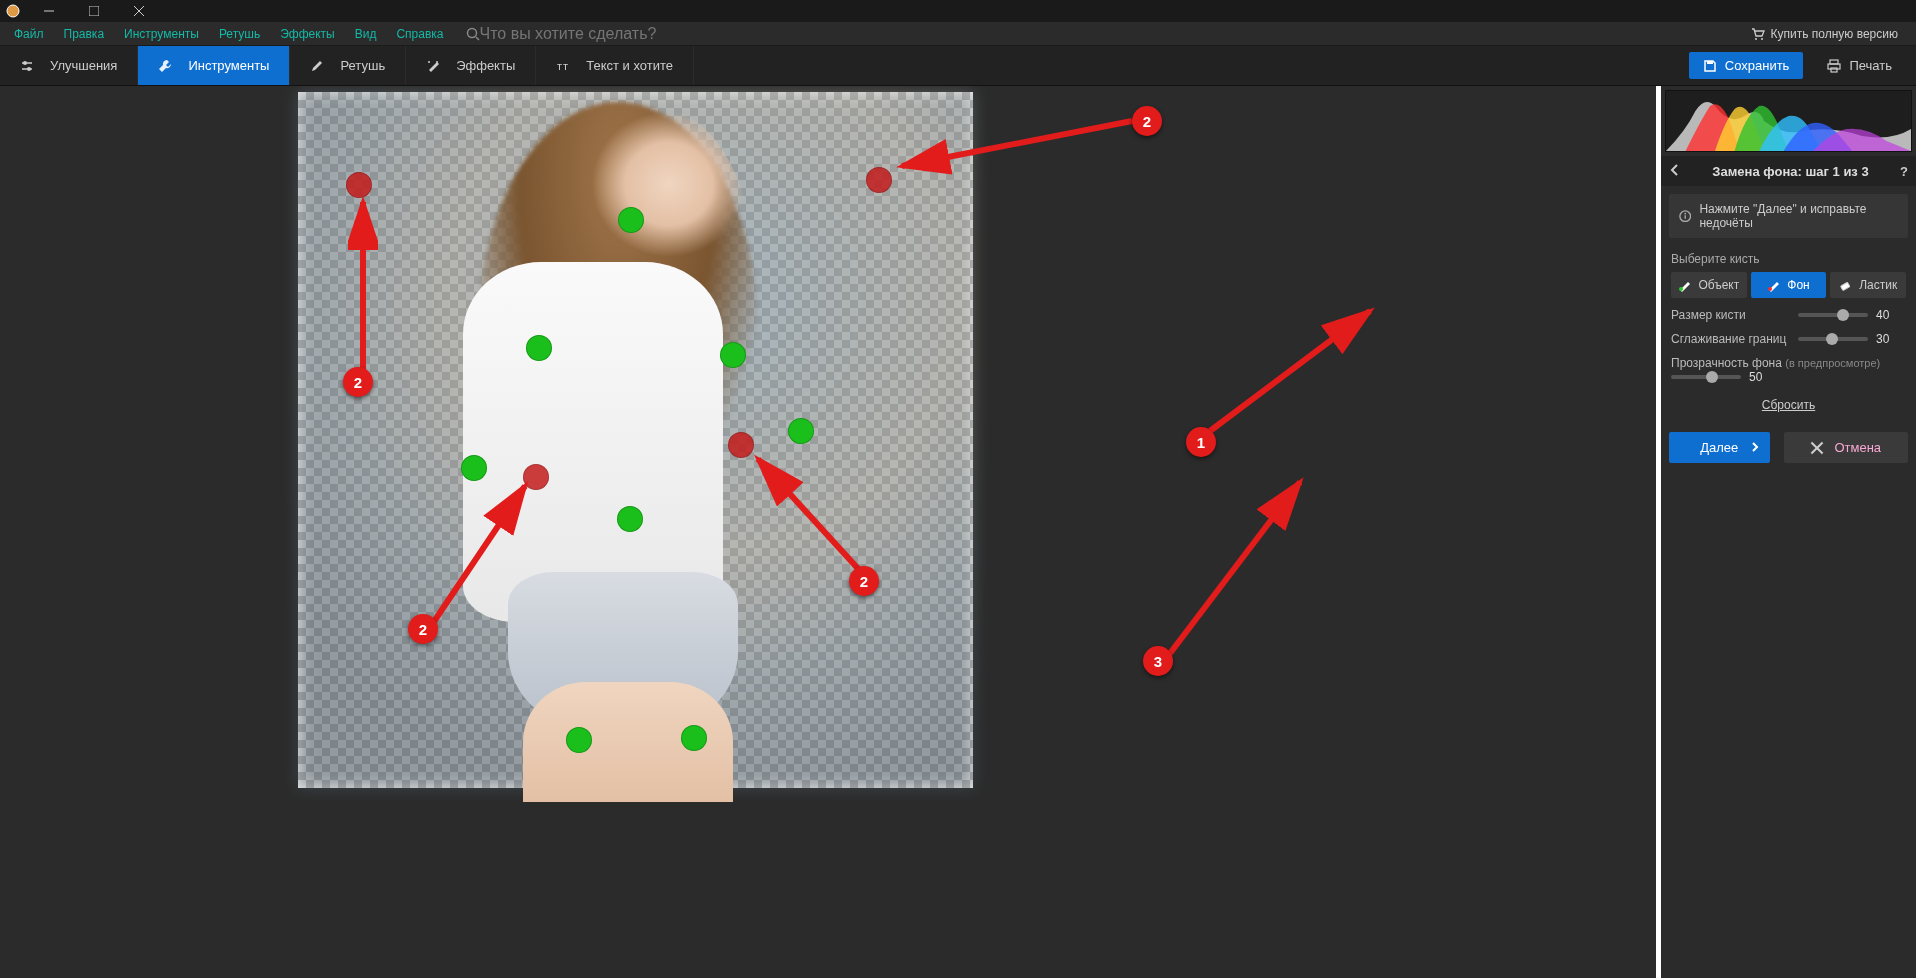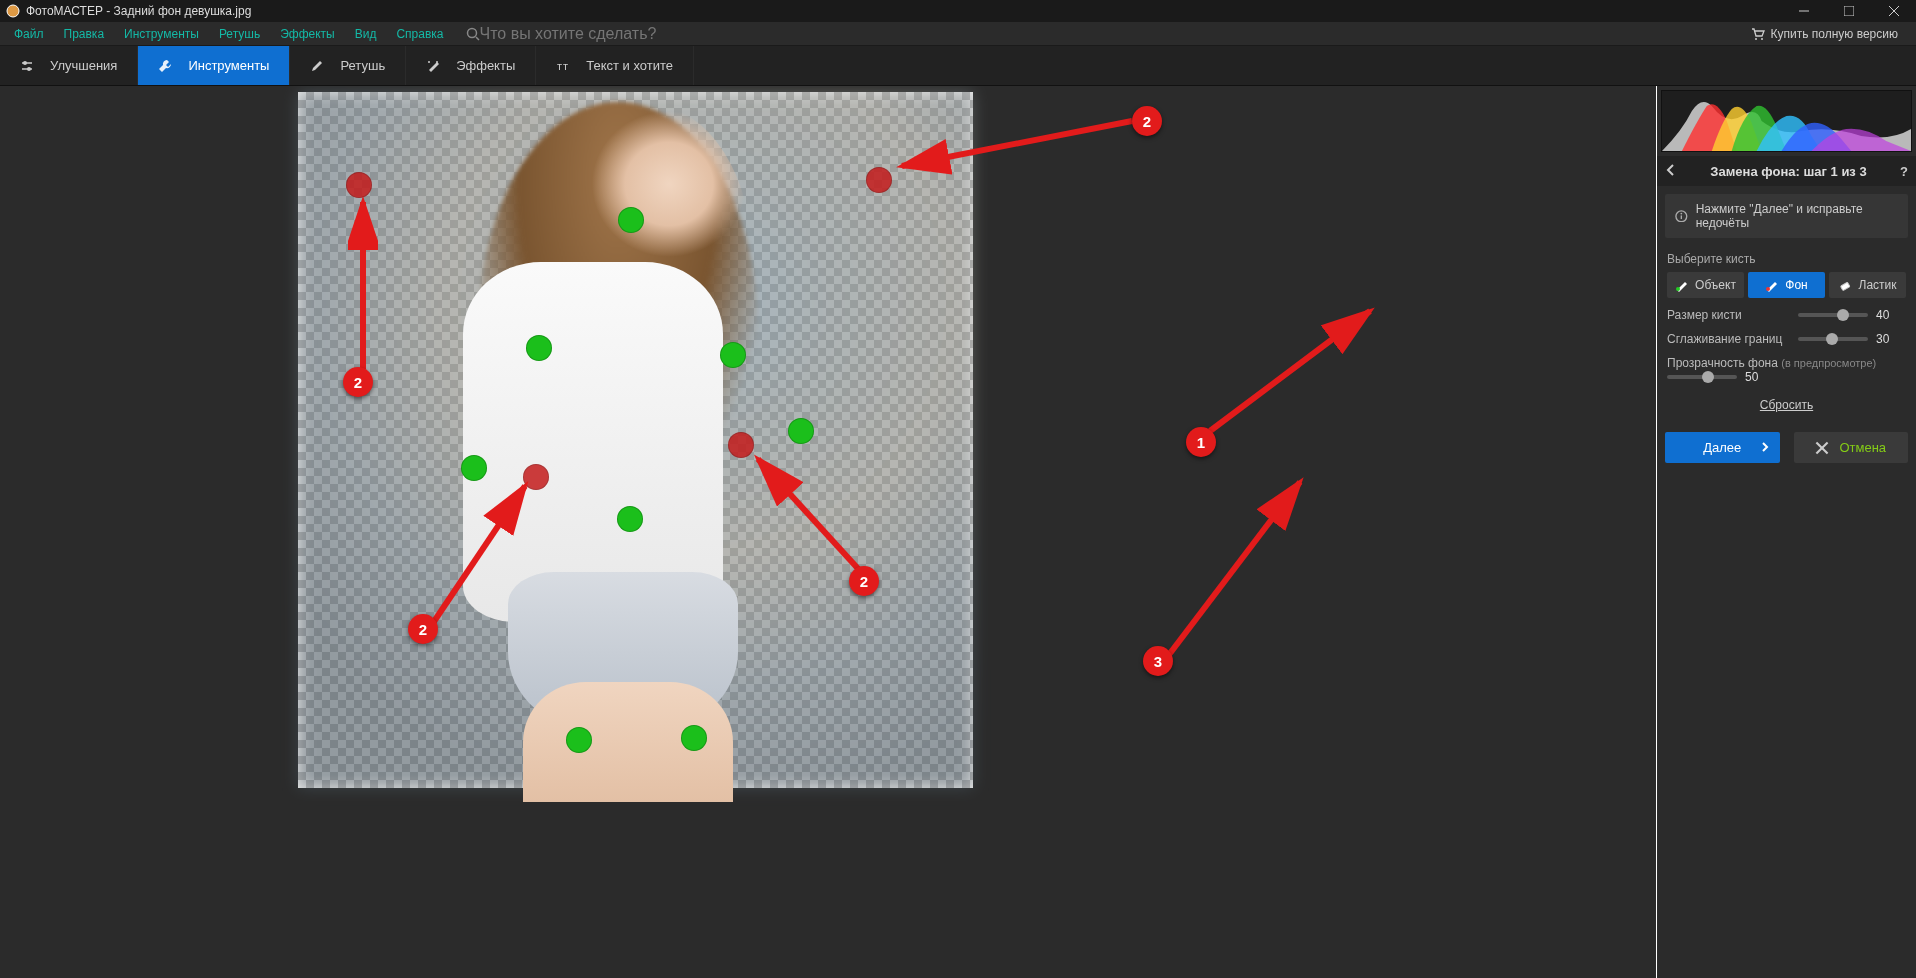--- a/index.html
+++ b/index.html
@@ -44,21 +44,21 @@
 .subject.shorts { width: 230px; height: 160px; left: 210px; top: 480px; background: linear-gradient(#d8dce2, #b8c0ca); border-radius: 20% 20% 40% 40% / 20% 20% 50% 50%; }
 .subject.legs { width: 210px; height: 120px; left: 225px; top: 590px; background: linear-gradient(#f0d5c0, #e3c0a5); border-radius: 30% 30% 0 0 / 50% 50% 0 0; }
 .bg-blur { position: absolute; inset: 0; background: radial-gradient(circle at 60% 30%, #6f8a9a 0%, #7a8688 20%, #8a8a82 40%, #64727a 60%, #4a5862 80%); filter: blur(8px); opacity: 0.55; }
 .marker { position: absolute; width: 26px; height: 26px; border-radius: 50%; }
 .marker.green { background: #1bbf1b; box-shadow: 0 0 0 1px rgba(0,0,0,.2) inset; }
 .marker.red { background: #c41c1c; box-shadow: 0 0 0 1px rgba(0,0,0,.2) inset; opacity: .85; }
 .callout { position: absolute; width: 30px; height: 30px; border-radius: 50%; background: #e21b1b; color: #fff; display: flex; align-items: center; justify-content: center; font-weight: bold; font-size: 15px; box-shadow: 0 2px 4px rgba(0,0,0,.5); z-index: 20; }
 .arrow { position: absolute; pointer-events: none; z-index: 19; }
 
 
-.sidepanel { width: 260px; background: #2b2b2b; border-left: 1px solid #ffffff; display: flex; flex-direction: column; position: relative; }
+.sidepanel { width: 260px; background: #2b2b2b; border-left: 5px solid #ffffff; display: flex; flex-direction: column; position: relative; }
 .histogram { height: 62px; margin: 4px; background: #1e1e1e; border: 1px solid #111; position: relative; overflow: hidden; }
 .panel-head { height: 30px; background: #222; display: flex; align-items: center; padding: 0 8px; gap: 6px; }
 .panel-head .back { font-size: 16px; color: #ccc; }
 .panel-head .title { flex: 1; text-align: center; font-size: 13px; font-weight: bold; color: #ddd; }
 .panel-head .help { font-size: 13px; font-weight: bold; color: #ccc; }
 .hintbox { margin: 8px; padding: 8px 10px; background: #363636; border-radius: 2px; display: flex; align-items: center; gap: 8px; font-size: 12px; color: #ccc; }
 .section { padding: 6px 10px; }
 .section-label { font-size: 12px; color: #aaa; margin-bottom: 6px; }
 .brush-row { display: flex; gap: 4px; }
 .brush-btn { flex: 1; background: #3a3a3a; display: flex; align-items: center; justify-content: center; gap: 6px; padding: 6px 0; font-size: 12px; border-radius: 2px; }
@@ -66,34 +66,31 @@
 .slider-row { display: flex; align-items: center; margin-top: 10px; font-size: 12px; }
 .slider-row .label { flex: 1; color: #bbb; }
 .slider-row .track { width: 70px; height: 4px; background: #555; position: relative; border-radius: 2px; }
 .slider-row .thumb { position: absolute; top: -4px; width: 12px; height: 12px; background: #aaa; border-radius: 50%; }
 .slider-row .val { width: 30px; text-align: left; color: #ddd; margin-left: 8px; }
 .italic { color: #888; font-size: 11px; }
 .reset-link { text-align: center; text-decoration: underline; font-size: 12px; color: #ccc; margin: 14px 0; }
 .action-row { display: flex; gap: 14px; padding: 0 8px; }
 .btn-next { flex: 1; background: #0f6fd1; color: #fff; display: flex; align-items: center; justify-content: center; padding: 8px 0; border-radius: 2px; gap: 20px; font-size: 13px; position: relative; }
 .btn-next .chev { position: absolute; right: 10px; }
-.btn-cancel { flex: 1; background: #3a3a3a; color: #84cc16; display: flex; align-items: center; justify-content: center; padding: 8px 0; border-radius: 2px; gap: 10px; font-size: 13px; }
+.btn-cancel { flex: 1; background: #3a3a3a; color: #f9a8d4; display: flex; align-items: center; justify-content: center; padding: 8px 12px; border-radius: 2px; gap: 10px; font-size: 13px; }
 .icon { display: inline-flex; width: 14px; height: 14px; align-items: center; justify-content: center; }
 </style>
 </head>
 <body>
 
 <div class="titlebar">
   <span class="appicon">
     <svg viewBox="0 0 14 14">
         <circle cx="7" cy="7" r="6" fill="#d94" stroke="#fff" stroke-width="1"></circle>
       </svg>
-  </span>
-  <span class="title">
-    <span>ФотоМАСТЕР</span> - <span>Задний фон девушка.jpg</span>
   </span>
   <div class="winbtns">
     <div class="winbtn">
         <svg viewBox="0 0 10 10">
           <line x1="0" y1="5" x2="10" y2="5"></line>
         </svg>
       </div>
     <div class="winbtn">
         <svg viewBox="0 0 10 10">
           <rect x="0" y="0" width="10" height="10"></rect>
@@ -178,20 +175,41 @@
   <div class="tooltab">
     <span class="icon">
       <svg viewBox="0 0 14 14">
           <text x="1" y="11" font-size="11" fill="#ccc" font-family="serif">т</text>
           <text x="7" y="11" font-size="11" fill="#ccc" font-family="serif">т</text>
         </svg>
     </span>
     <span>Текст и хотите</span>
   </div>
 
+  <div class="toolbar-right">
+    <div class="btn-save">
+      <span class="icon">
+        <svg viewBox="0 0 14 14">
+            <path d="M2 2h8l2 2v8H2z" fill="none" stroke="#fff" stroke-width="1.5"></path>
+            <rect x="4" y="2" width="6" height="3" fill="#fff"></rect>
+          </svg>
+      </span>
+      <span>Сохранить</span>
+    </div>
+    <div class="btn-print">
+      <span class="icon">
+        <svg viewBox="0 0 14 14">
+            <rect x="3" y="1" width="8" height="4" fill="none" stroke="#ccc" stroke-width="1.2"></rect>
+            <rect x="1" y="5" width="12" height="5" fill="none" stroke="#ccc" stroke-width="1.2"></rect>
+            <rect x="4" y="9" width="6" height="4" fill="none" stroke="#ccc" stroke-width="1.2"></rect>
+          </svg>
+      </span>
+      <span>Печать</span>
+    </div>
+  </div>
 </div>
 
 <div class="workarea">
 
   <div class="canvas-zone">
     <div class="canvas">
       <div class="checker"></div>
       <div class="bg-blur"></div>
       <div class="photo">
         <div class="subject hair"></div>

